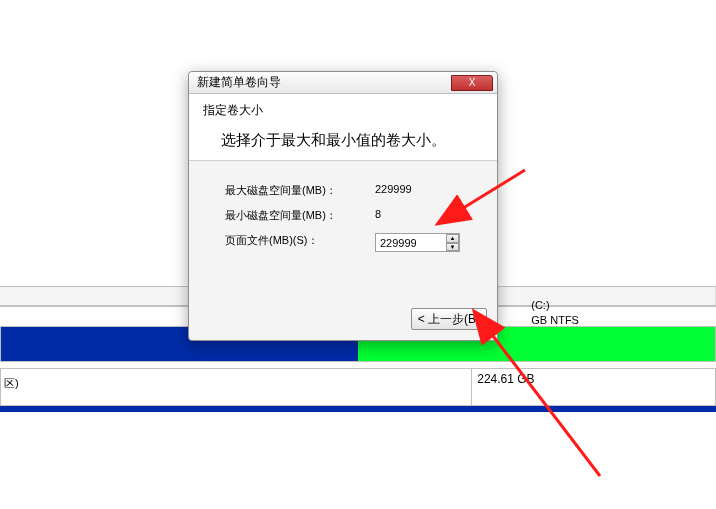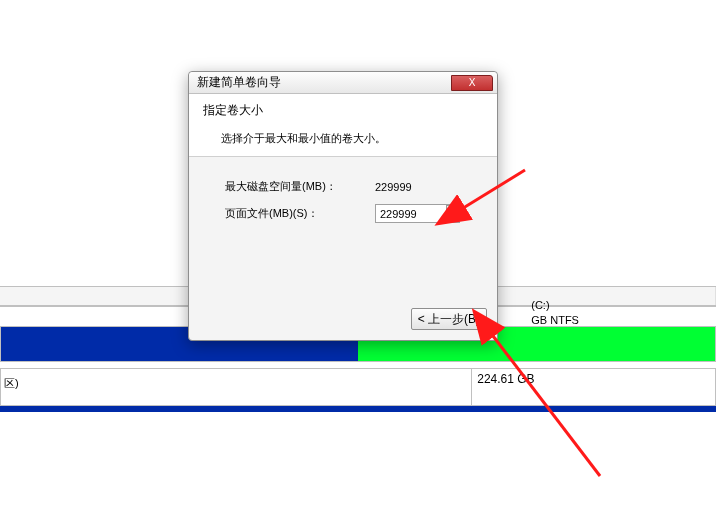--- a/index.html
+++ b/index.html
@@ -76,23 +76,23 @@
       display: flex; align-items: center; justify-content: center;
       font-size: 10px;
       cursor: pointer;
     }
     .header-area {
       background: #ffffff;
       border-bottom: 1px solid #d0d0d0;
       padding: 8px 28px 10px 14px;
     }
     .header-area .ttl { font-size: 12px; margin-bottom: 3px; }
-    .header-area .sub { font-size: 11px; color: #000; padding-left: 18px; margin-top: 12px; }
+    .header-area .sub { font-size: 15px; color: #000; padding-left: 18px; margin-top: 12px; }
     .body-area { padding: 22px 22px 10px 36px; flex: 1; }
-    .row { display: flex; align-items: center; margin-bottom: 10px; font-size: 11px; }
+    .row { display: flex; margin-bottom: 10px; font-size: 11px; }
     .row .lbl { width: 150px; }
     .row .val { }
     .spin-wrap { position: relative; display: inline-block; }
     .spin-input {
       width: 85px; height: 19px;
       border: 1px solid #a0a0a0;
       padding: 1px 15px 1px 4px;
       font-size: 11px;
       background: #fff;
     }
@@ -179,20 +179,24 @@
   <div class="header-area">
     <div class="ttl">指定卷大小</div>
     <div class="sub">选择介于最大和最小值的卷大小。</div>
   </div>
   <div class="body-area">
     <div class="row">
       <span class="lbl">最大磁盘空间量(MB)：</span>
       <span class="val">229999</span>
     </div>
     <div class="row">
+      <span class="lbl">最小磁盘空间量(MB)：</span>
+      <span class="val">8</span>
+    </div>
+    <div class="row">
       <span class="lbl">页面文件(MB)(S)：</span>
       <span class="spin-wrap">
         <input class="spin-input" type="text" value="229999" style="">
         <span class="spinner">
           <span class="btn">▲</span>
           <span class="btn">▼</span>
         </span>
       </span>
     </div>
   </div>

